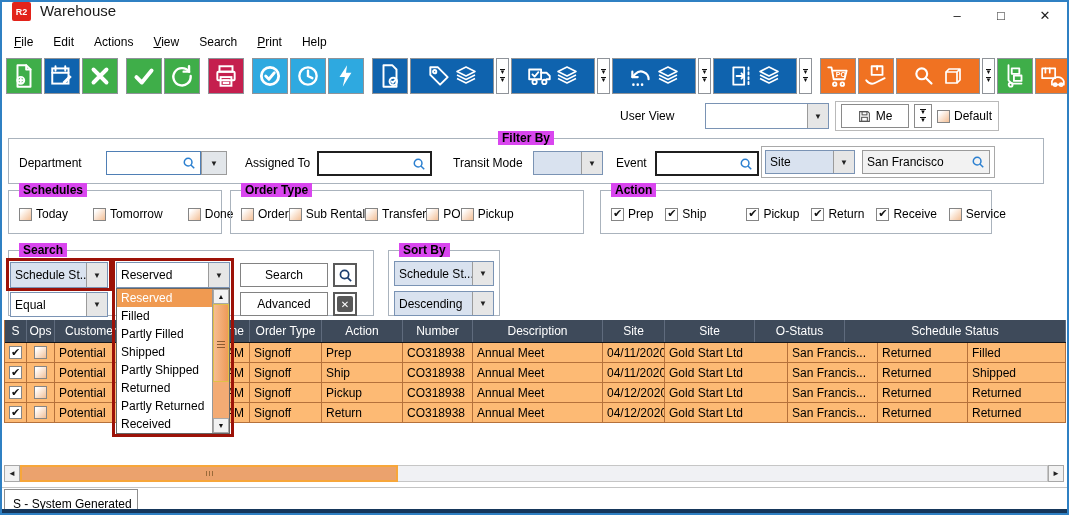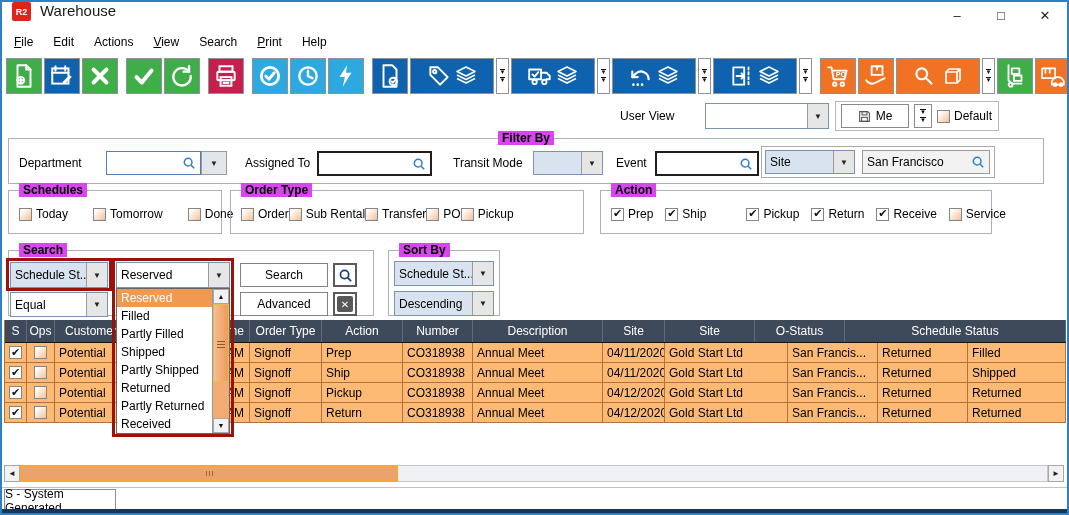--- a/index.html
+++ b/index.html
@@ -102,21 +102,21 @@
 
   
   .hscroll{position:absolute;left:2px;top:463px;width:1060px;height:17px;display:flex;}
   .hs-btn{width:16px;background:#f1f1f1;border:1px solid #a8a8a8;box-sizing:border-box;display:flex;align-items:center;justify-content:center;font-size:8px;color:#222;flex:0 0 auto;}
   .hs-thumb{width:378px;background:#eba26d;border:2px solid #f7a63a;box-sizing:border-box;position:relative;flex:0 0 auto;}
   .hs-grip{position:absolute;top:4px;bottom:4px;left:50%;width:7px;margin-left:-3px;background:repeating-linear-gradient(to right,#9a6a3a 0 1px,transparent 1px 3px);}
   .hs-track{flex:1;background:#f0f1f4;border:1px solid #c6c6c6;border-left:none;box-sizing:border-box;}
 
   
   .statusbar{position:absolute;left:0;right:0;top:485px;height:26px;border-top:1px solid #c4c4c4;background:#fff;}
-  .status-tab{position:absolute;left:2px;top:1px;width:112px;height:23px;border:1px solid #8f8f8f;box-sizing:border-box;display:flex;align-items:center;background:#fff;}
+  .status-tab{position:absolute;left:2px;top:1px;width:134px;height:23px;border:1px solid #8f8f8f;box-sizing:border-box;display:flex;align-items:flex-end;padding-left:8px;background:#fff;}
   .bottom-edge{position:absolute;left:0;right:0;bottom:0;height:4px;background:#16375b;}
 </style>
 </head>
 <body>
 
 <div class="window">
 
   <div class="titlebar">
     <div class="appico">R2</div>
     <div class="title">Warehouse</div>

